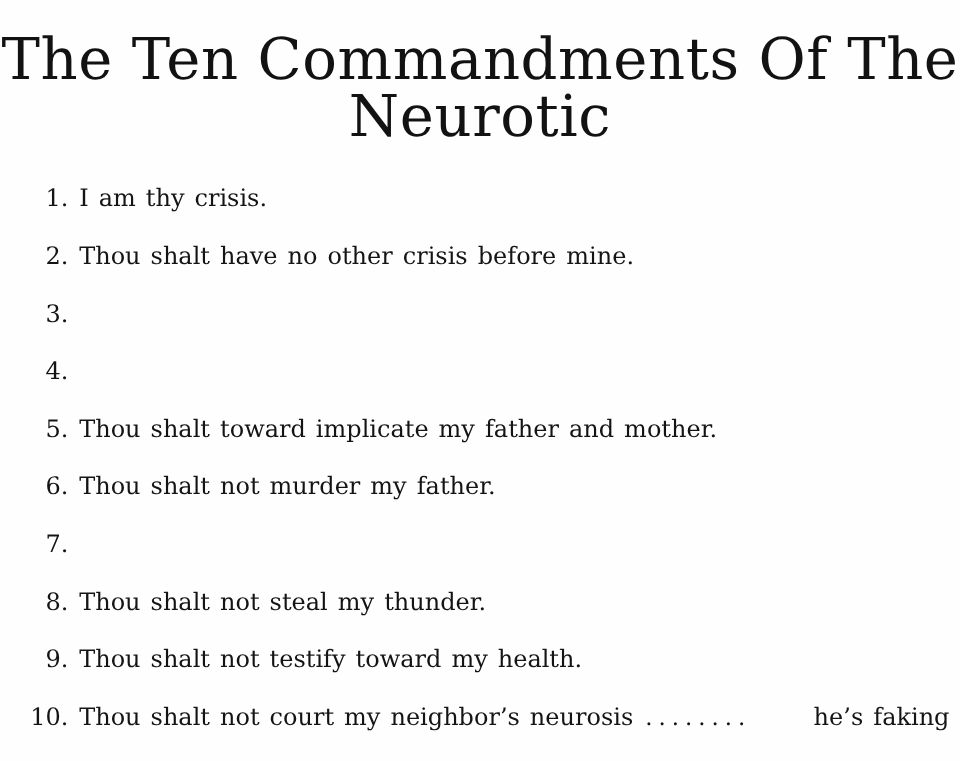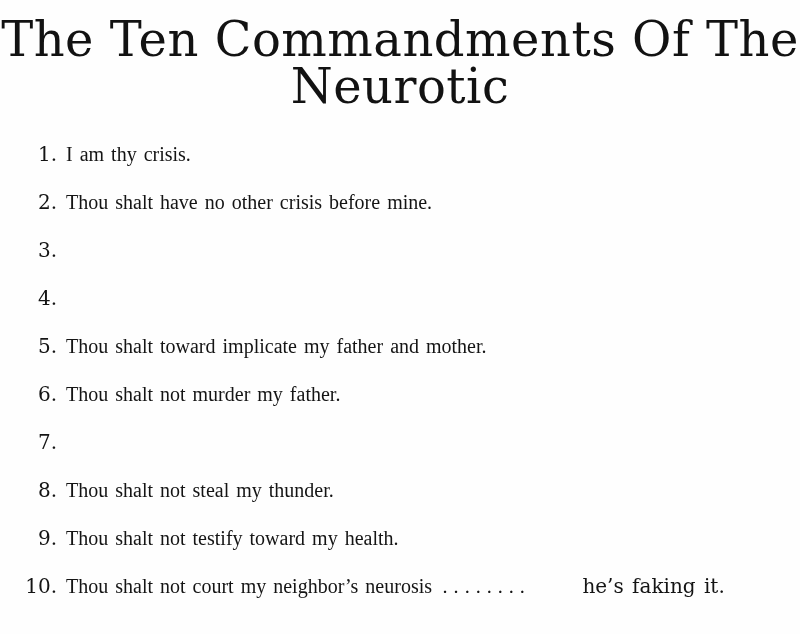--- a/index.html
+++ b/index.html
@@ -12,21 +12,21 @@
     width: 800px;
     height: 634px;
     background: #fefefe;
     color: #141414;
     font-family: "DejaVu Serif", serif;
     overflow: hidden;
     box-sizing: border-box;
   }
   .title {
     margin: 0;
-    padding-top: 16px;
+    padding-top: 27px;
     text-align: center;
     font-size: 48px;
     font-weight: 500;
     line-height: 47px;
     letter-spacing: 0.5px;
     color: #121212;
   }
   .commandments {
     margin-top: 31px;
   }
@@ -39,21 +39,20 @@
     white-space: nowrap;
   }
   .num {
     flex: 0 0 57px;
     text-align: right;
     padding-right: 0;
   }
   .text {
     margin-left: 9px;
     word-spacing: 2px;
-    font-family: Liberation Serif, serif;
   }
   .leader {
     margin: 0 6px 0 10px;
     letter-spacing: 5px;
     font-size: 19px;
   }
   .tail {
     word-spacing: 2px;
     margin-left: 46px;
   }

